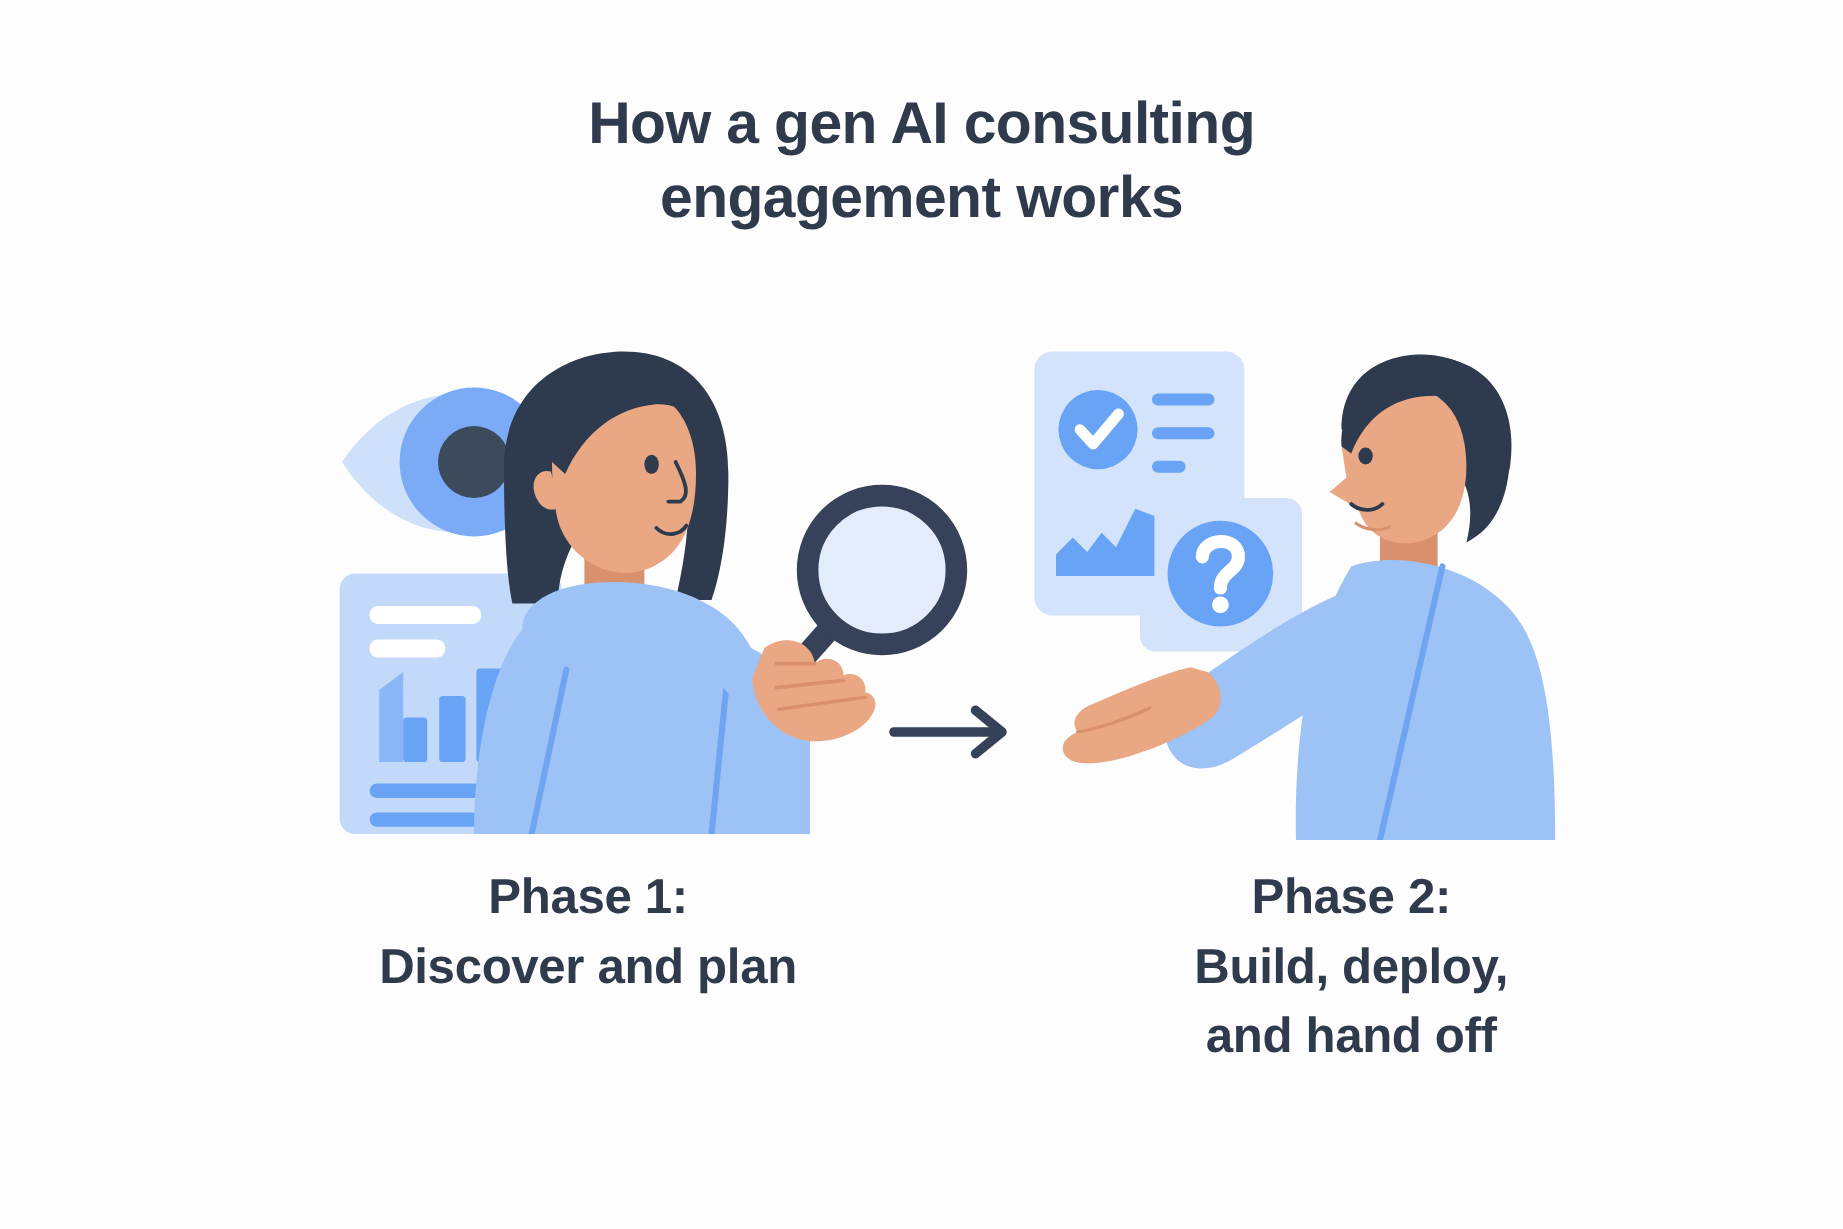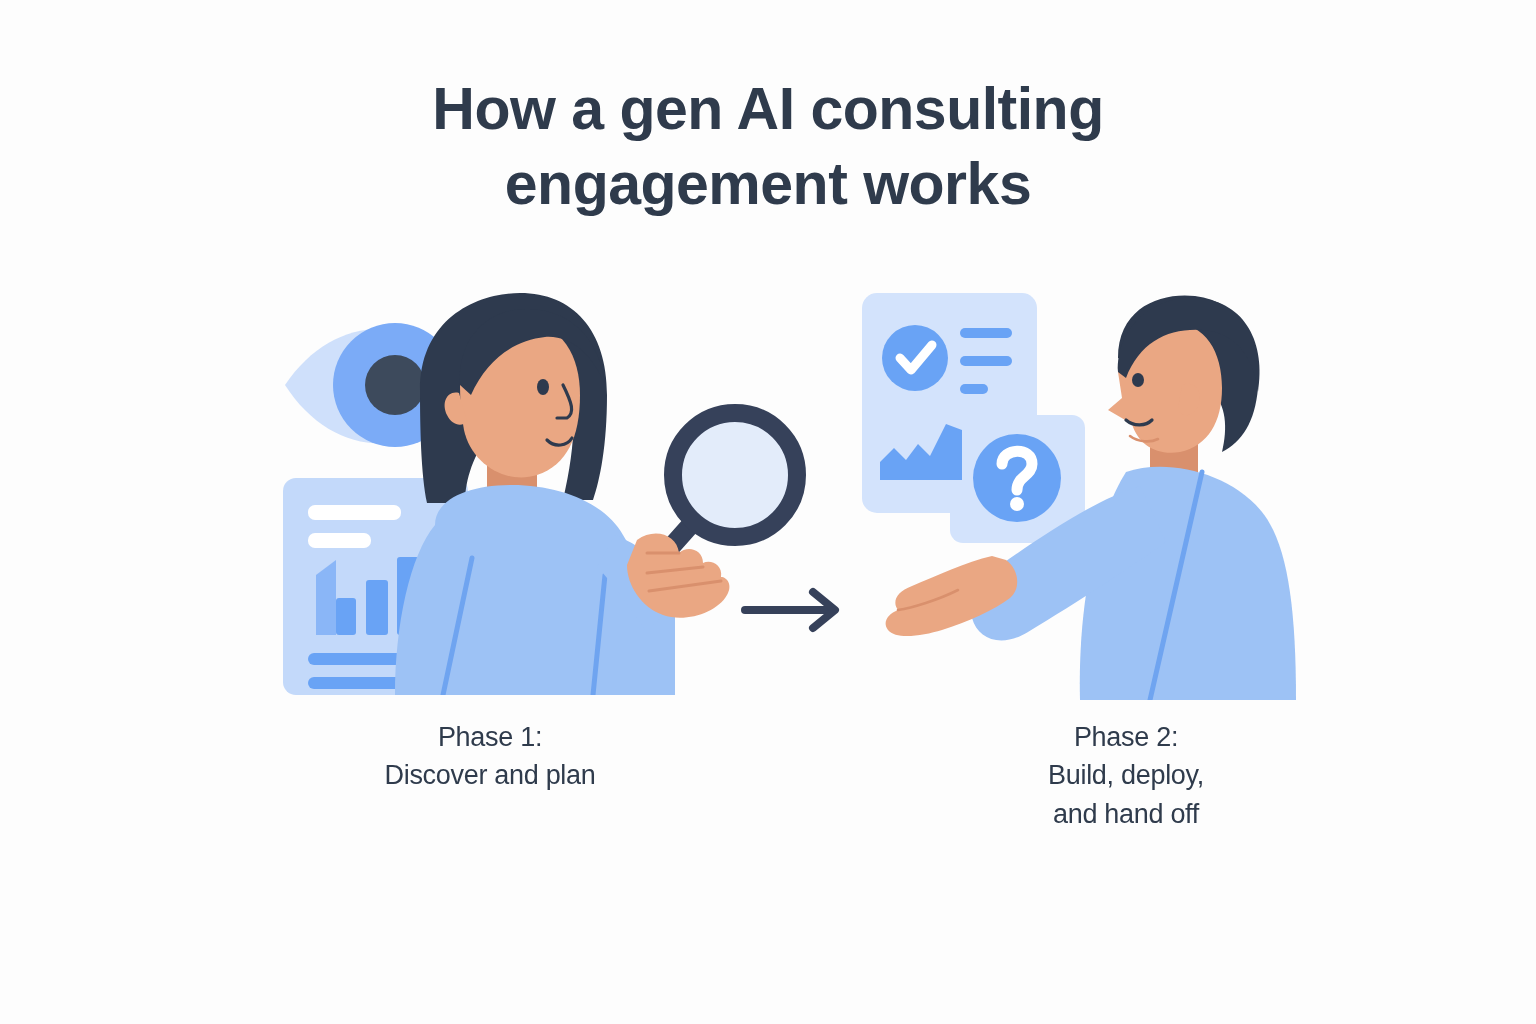--- a/index.html
+++ b/index.html
@@ -18,34 +18,34 @@
     overflow: hidden;
   }
 
   
   .title {
     position: absolute;
     left: 0;
     top: 72px;
     width: 1536px;
     text-align: center;
-    font-size: 59px;
+    font-size: 49px;
     font-weight: 700;
     line-height: 1.27;
     letter-spacing: -0.5px;
     color: #2f3b4c;
     white-space: pre-line;
   }
 
   
   .caption {
     position: absolute;
     text-align: center;
-    font-size: 27px;
-    font-weight: 400;
+    font-size: 41px;
+    font-weight: 700;
     line-height: 1.42;
     letter-spacing: -0.3px;
     color: #2f3b4c;
     white-space: pre-line;
   }
   #caption-1 { left: 180px;  top: 718px; width: 620px; }
   #caption-2 { left: 816px;  top: 718px; width: 620px; }
 
   
   .panel { position: absolute; }

